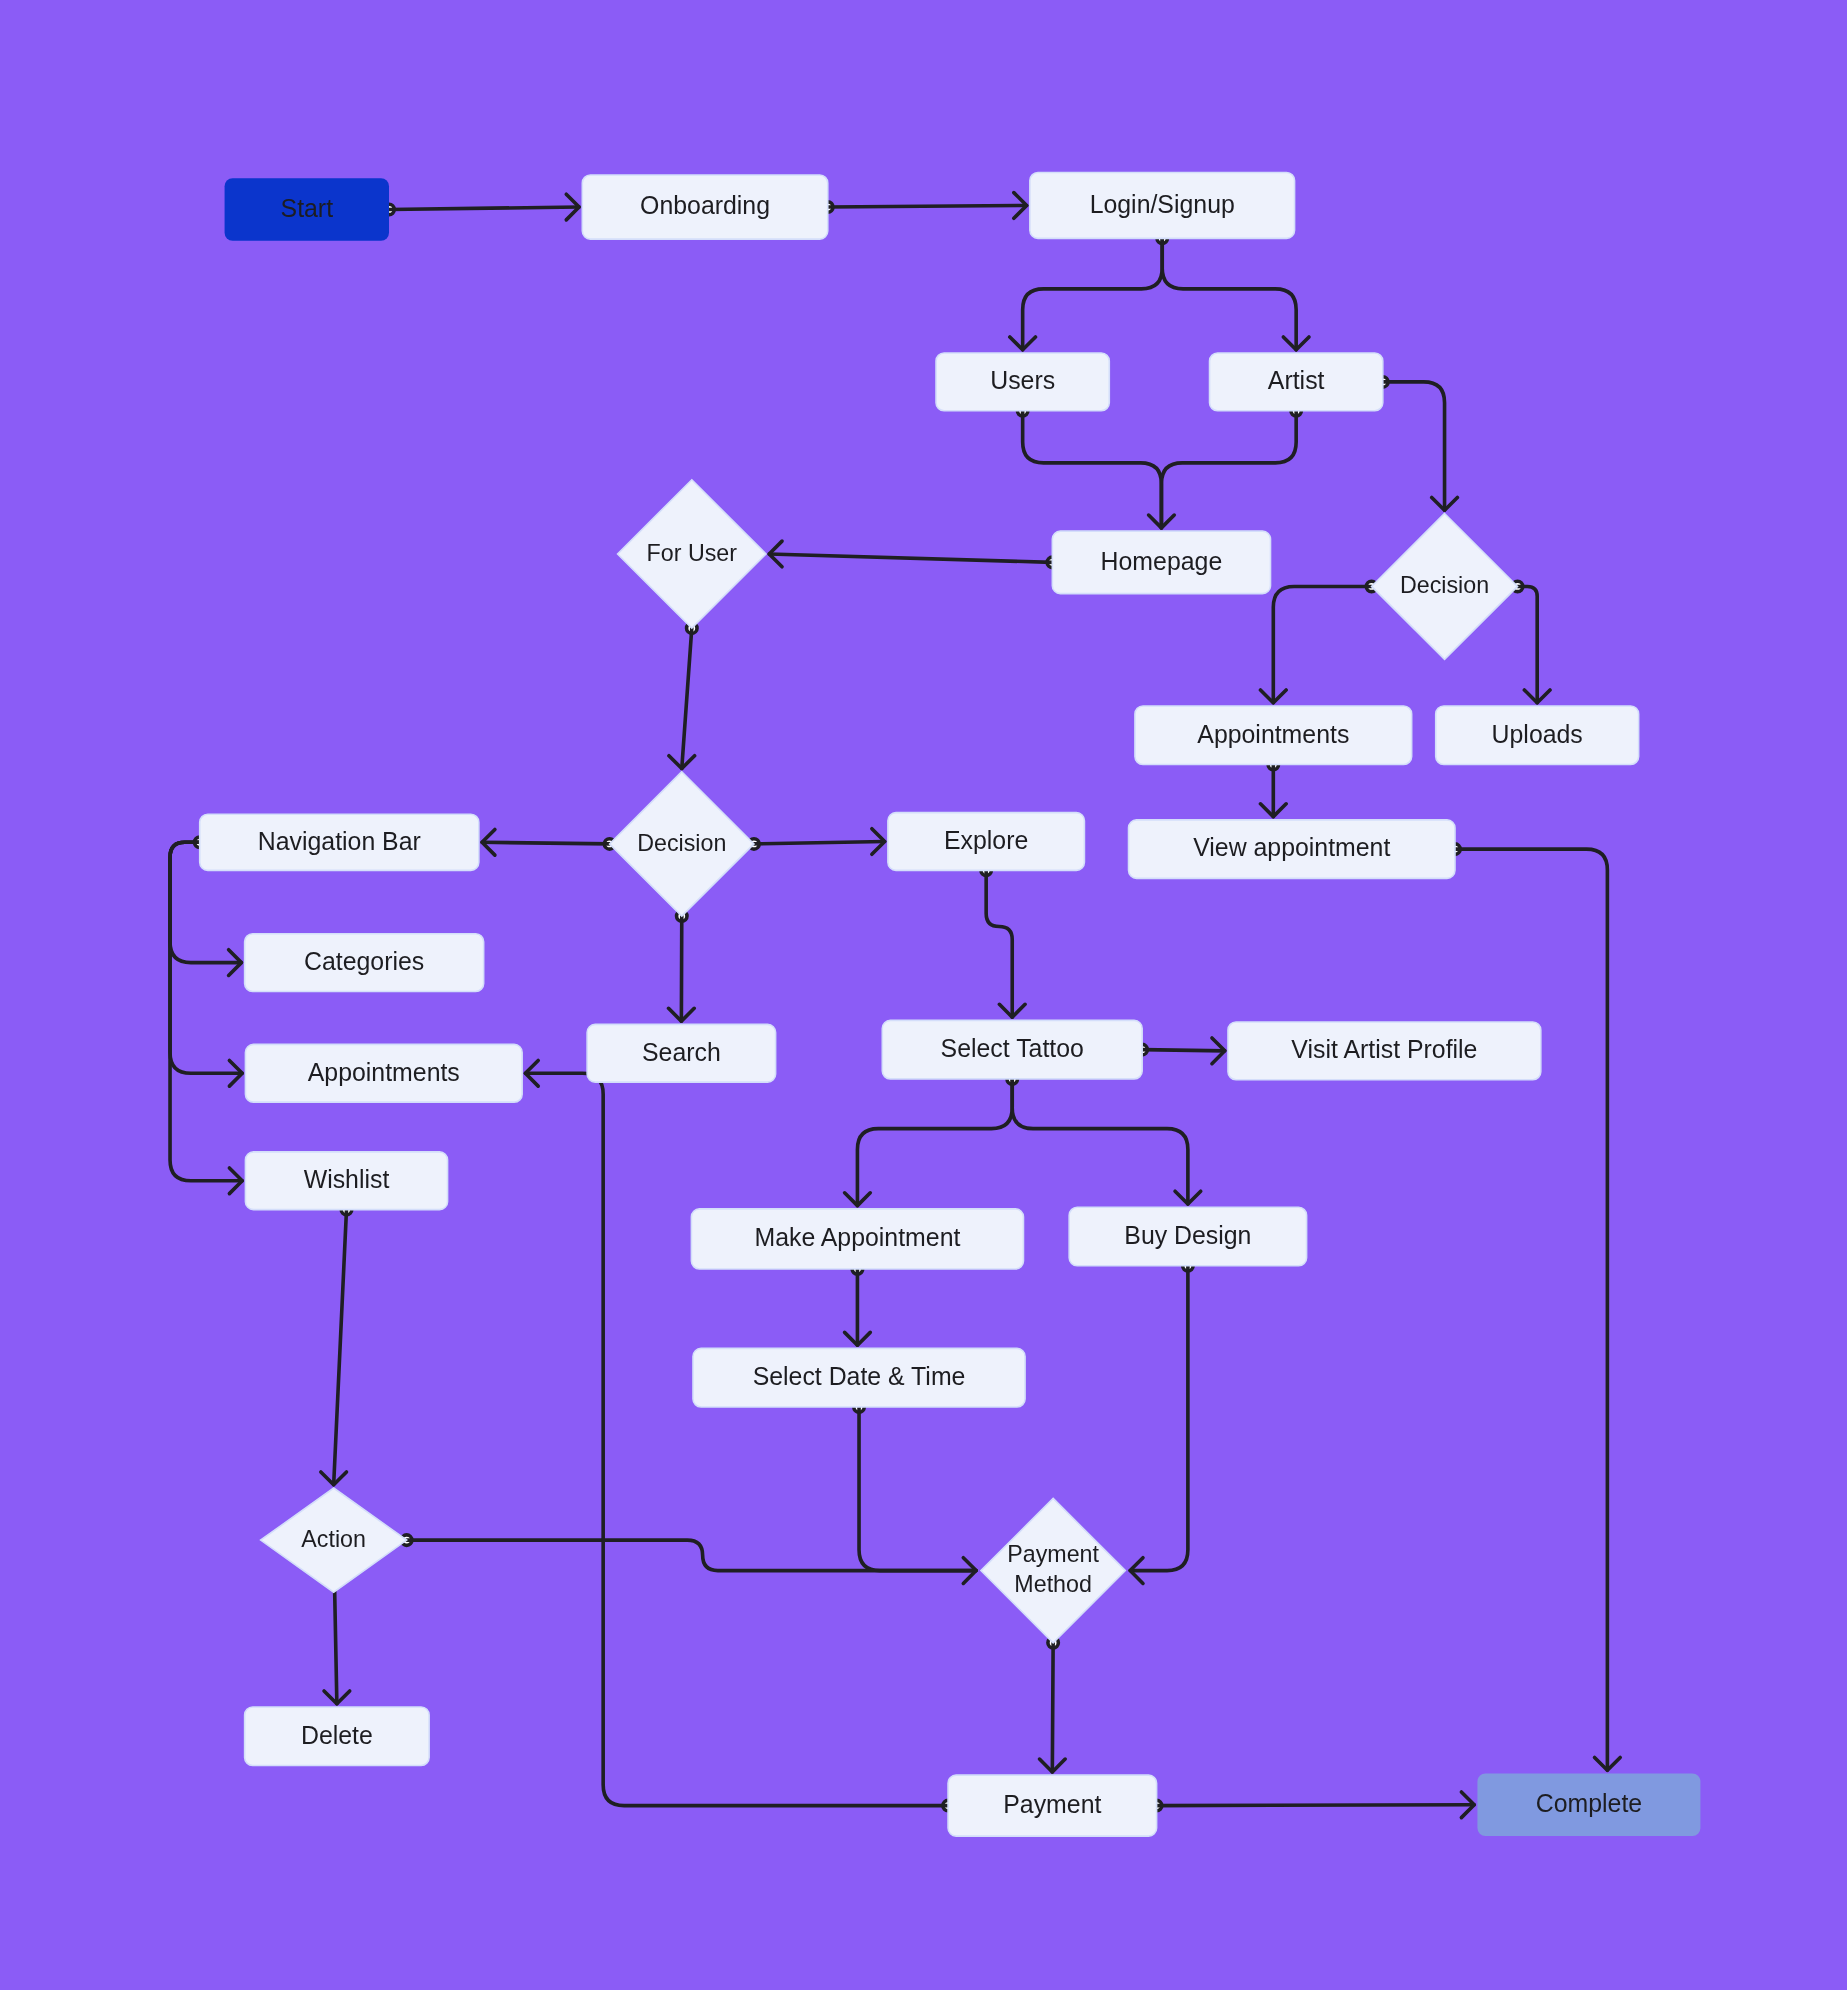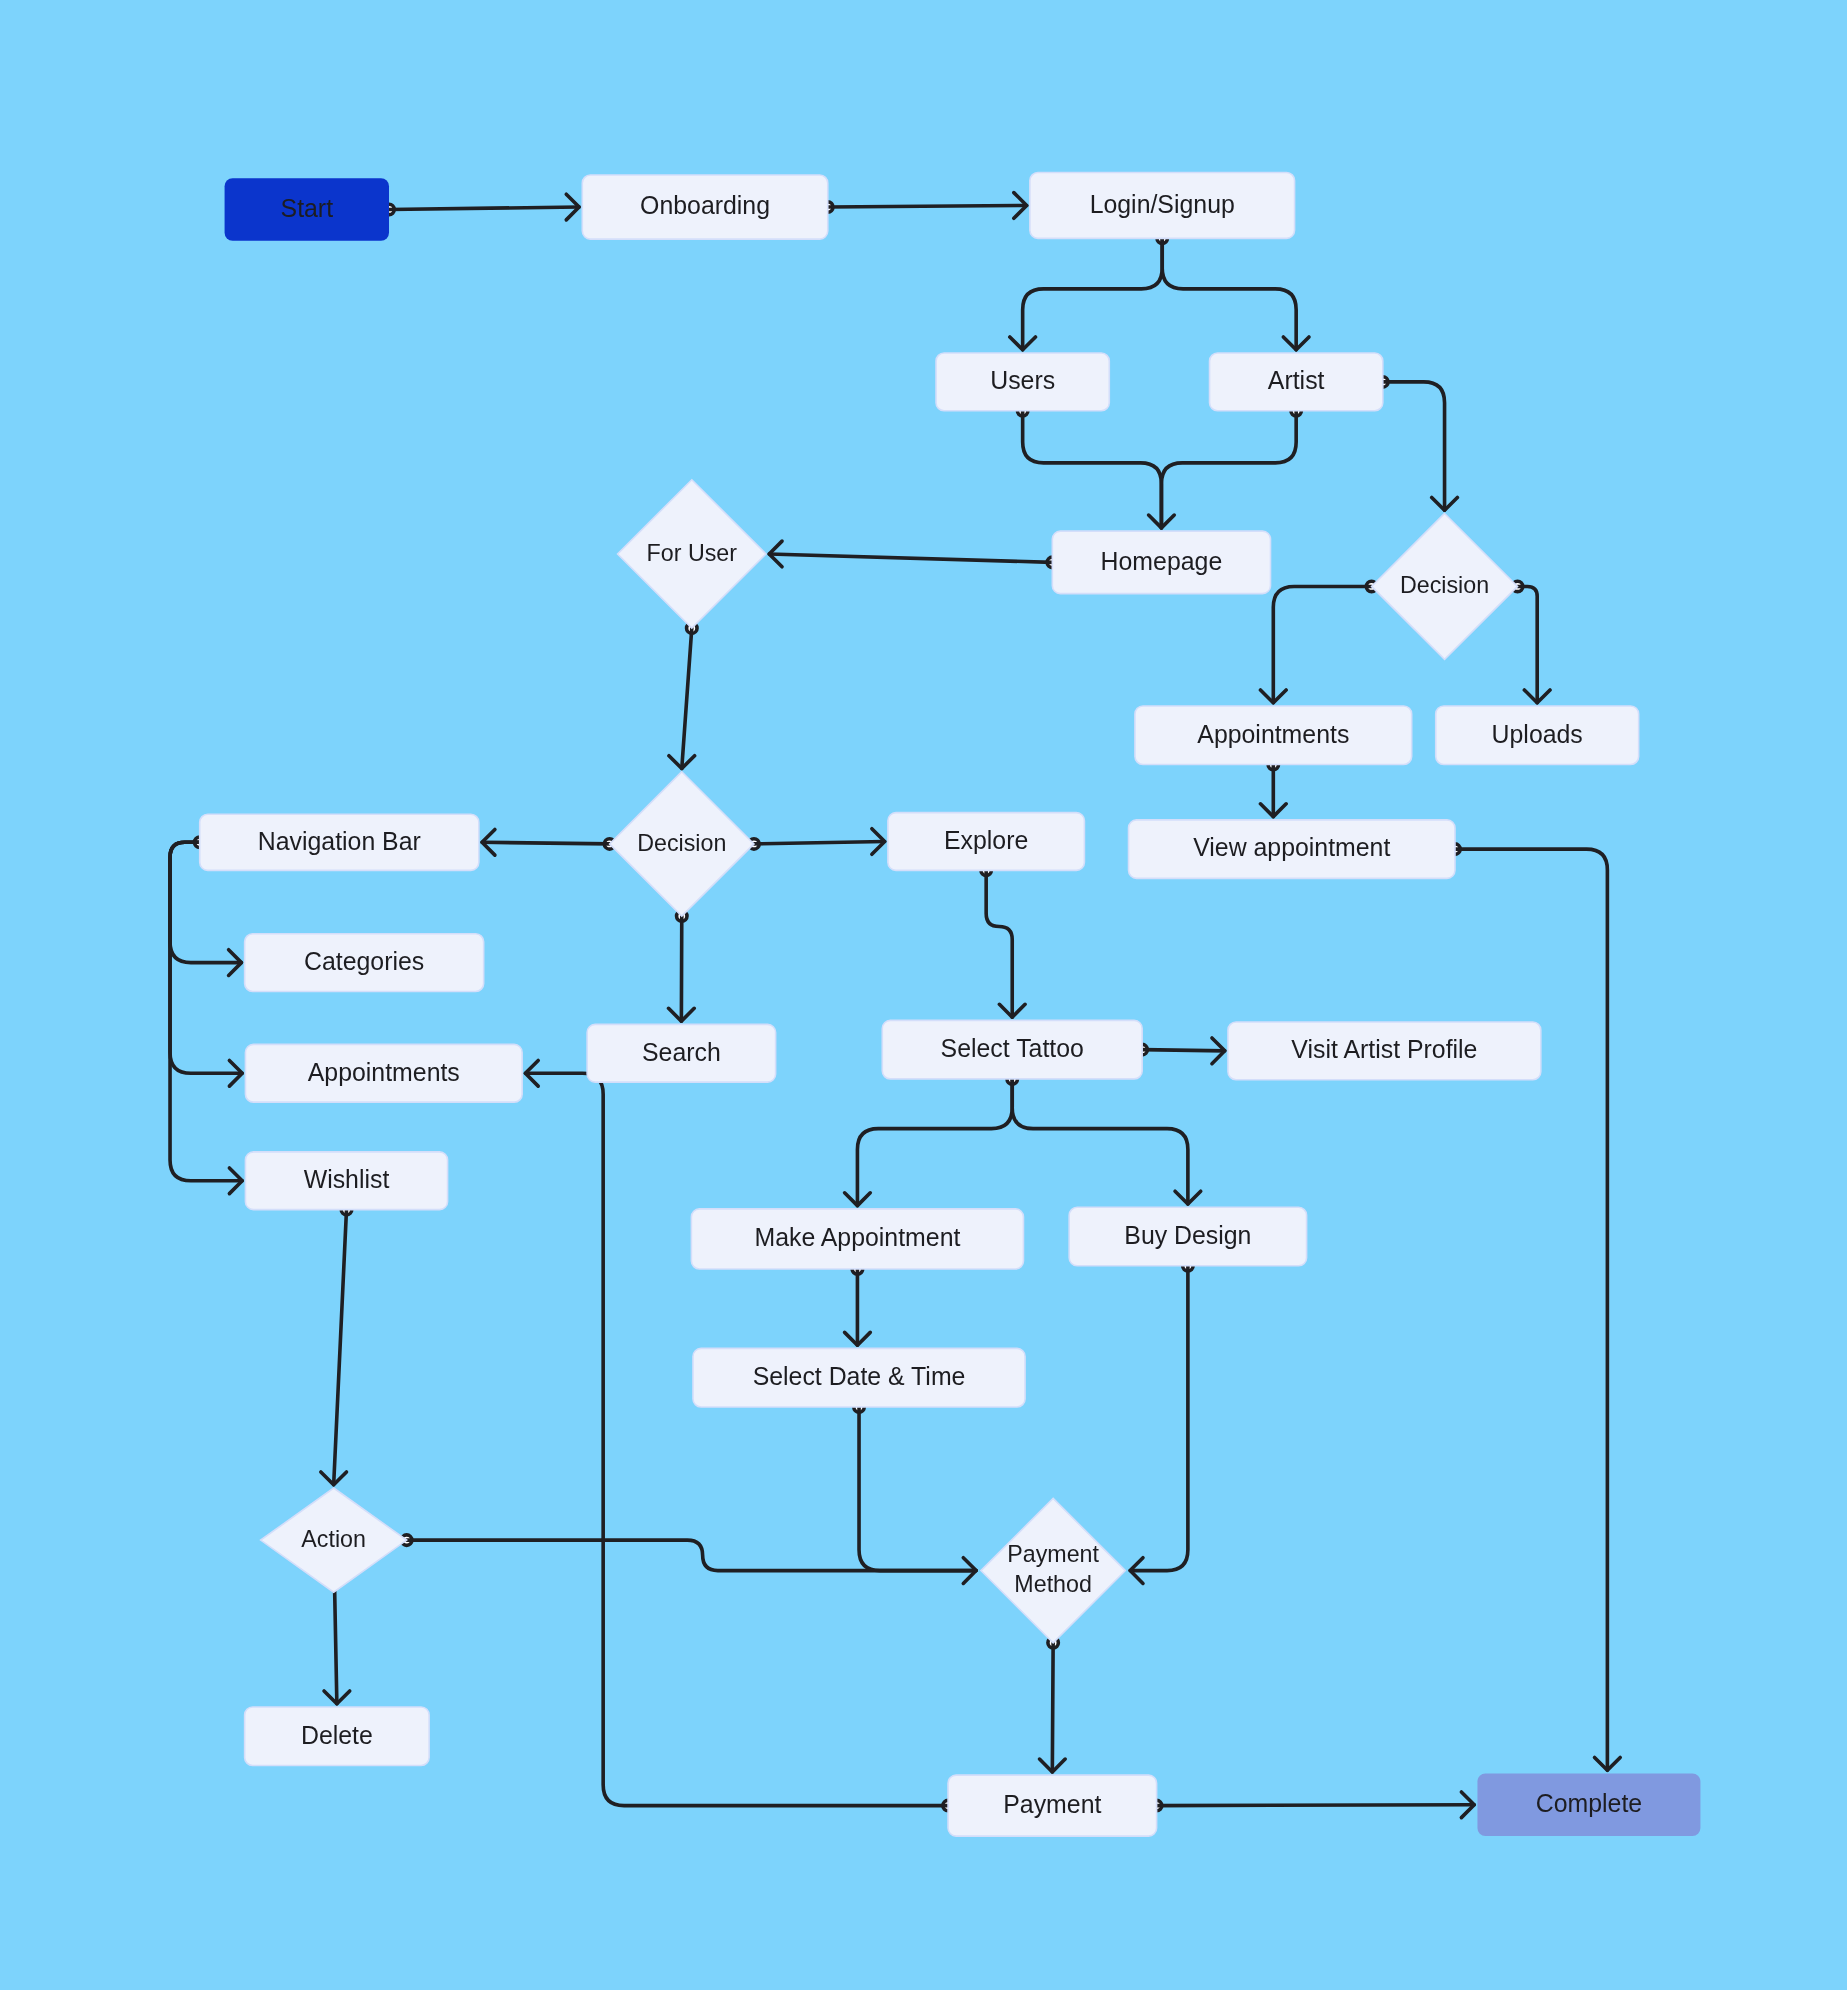--- a/index.html
+++ b/index.html
@@ -1,17 +1,17 @@
 <!DOCTYPE html>
 <html style="font-size:13px"><head>
 <meta charset="utf-8">
 <style>
   html,body{margin:0;padding:0;background:#ffffff;}
   body{width:1848px;height:1991px;font-family:"Liberation Sans",sans-serif;}
-  #stage{position:relative;width:1848px;height:1991px;overflow:hidden;background:#7dd3fc;}
+  #stage{position:relative;width:1848px;height:1991px;overflow:hidden;background:#8b5cf6;}
   svg#flow{position:absolute;left:0;top:0;width:1848px;height:1991px;}
   .node-label{font-family:"Liberation Sans",sans-serif;fill:#1d1d21;text-anchor:middle;dominant-baseline:middle;}
   .edge{fill:none;stroke:#1f1f23;stroke-width:4.5;stroke-linecap:round;stroke-linejoin:round;}
   .endpoint{fill:#ffffff;stroke:#1f1f23;stroke-width:4.5;}
   .arrowhead{fill:none;stroke:#1f1f23;stroke-width:4.5;stroke-linecap:round;stroke-linejoin:round;}
 </style>
 </head>
 <body>
 
 <div id="stage">

